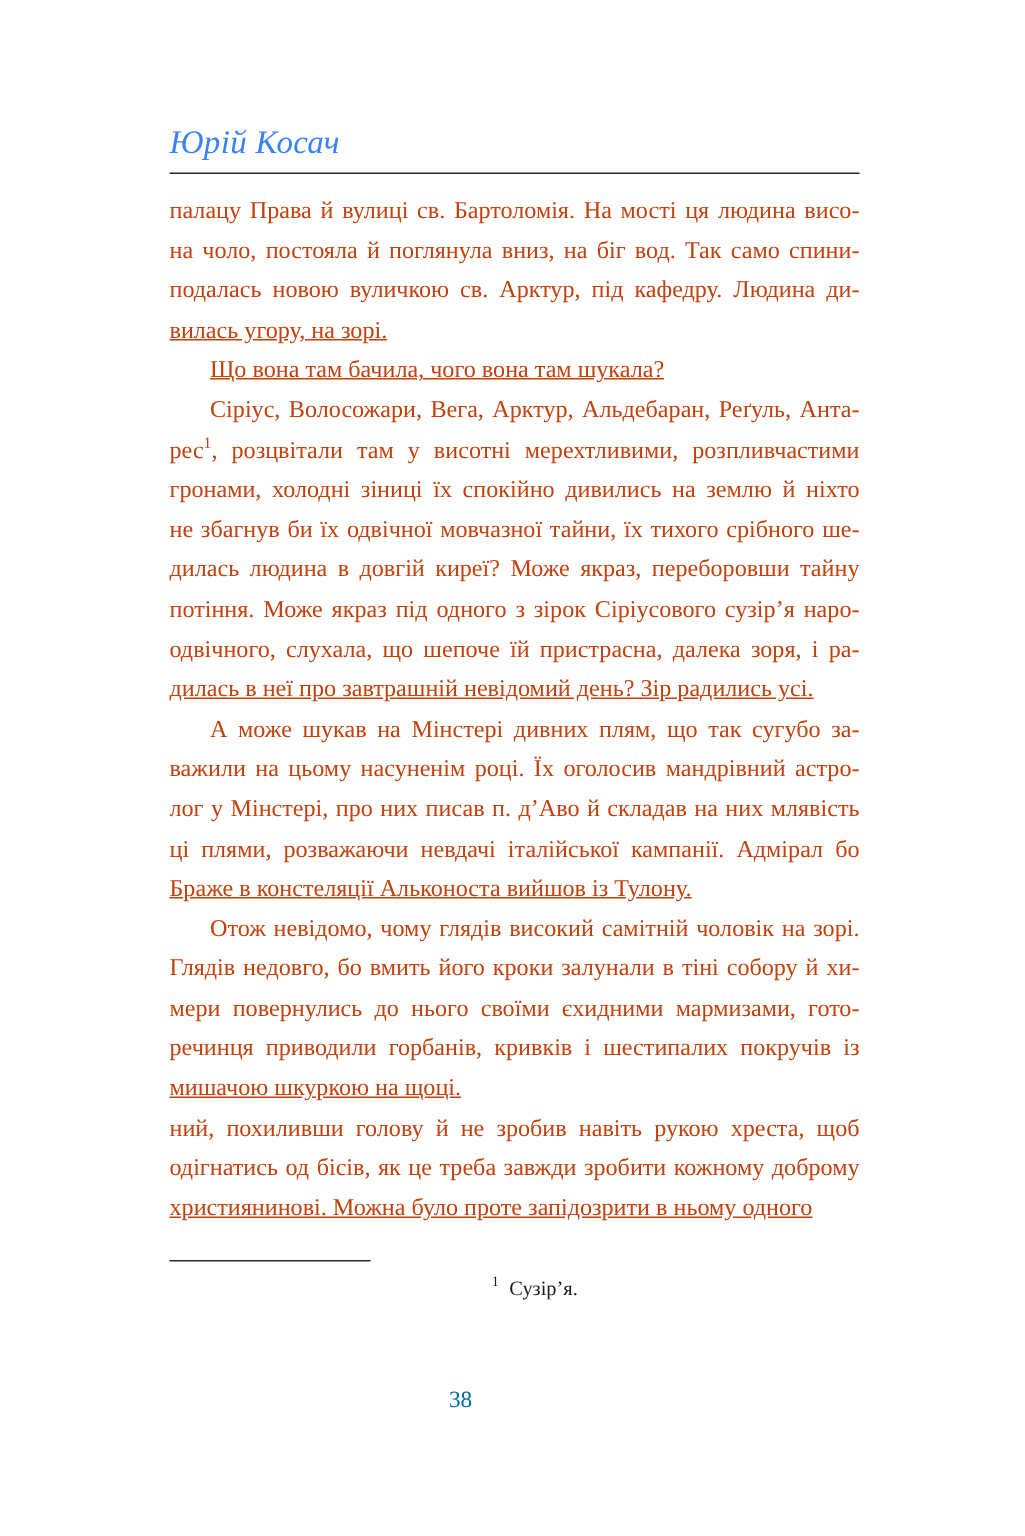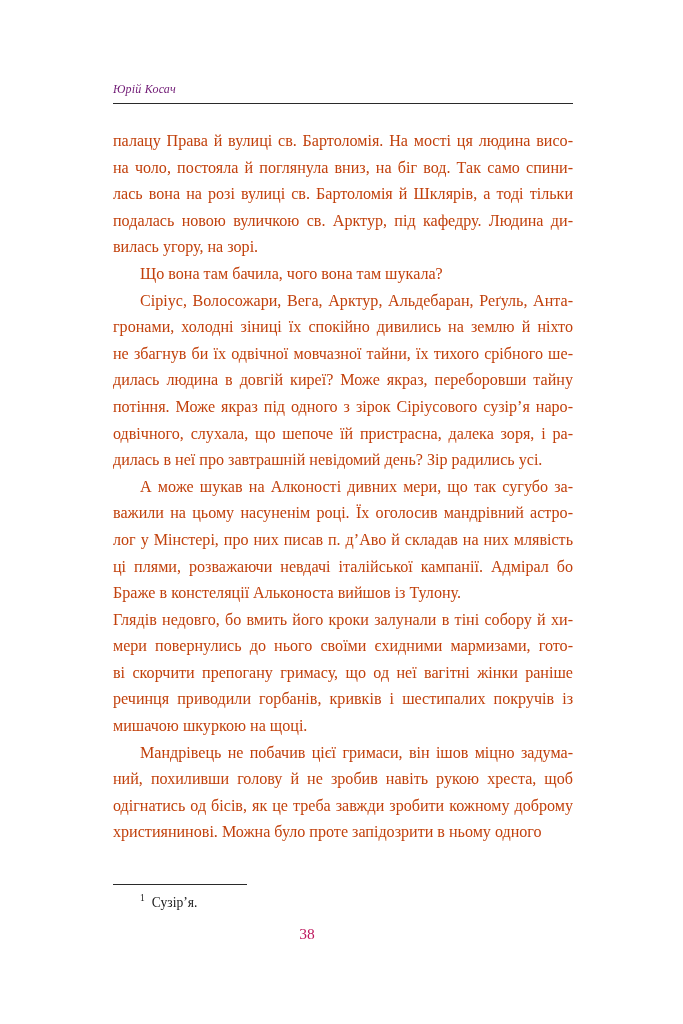--- a/index.html
+++ b/index.html
@@ -25,23 +25,23 @@
 
   
   .running-head {
     position: absolute;
     left: 113px;
     top: 82px;
     width: 460px;
   }
   .running-head-title {
     font-style: italic;
-    font-size: 12px;
+    font-size: 22px;
     letter-spacing: 0.2px;
-    color: #701a75;
+    color: #3b82f6;
     line-height: 1.2;
   }
   .head-rule {
     margin-top: 7px;
     border: 0;
     border-top: 1px solid #2a2a2a;
     width: 100%;
     height: 0;
   }
 
@@ -68,36 +68,38 @@
     display: block;
     text-align: justify;
     text-align-last: justify;
     height: 26.6px;
     line-height: 26.6px;
     white-space: nowrap;
   }
   .line.last {
     text-align-last: left;
     text-align: right;
+    text-decoration: underline;
   }
   .line.first-indent {
     text-indent: 27px;
   }
   .fnref {
     font-size: 10.5px;
     vertical-align: super;
     line-height: 0;
   }
 
   
   .footnote-area {
     position: absolute;
     left: 113px;
-    top: 884px;
+    top: 840px;
     width: 460px;
+    text-align: center;
   }
   .footnote-rule {
     border: 0;
     border-top: 1px solid #2a2a2a;
     width: 134px;
     margin: 0;
     height: 0;
   }
   .footnote {
     margin: 9px 0 0 0;
@@ -114,69 +116,68 @@
   }
 
   
   .folio {
     position: absolute;
     left: 0;
     top: 925px;
     width: 614px;
     text-align: center;
     font-size: 15.5px;
-    color: #be185d;
+    color: #0369a1;
   }
 </style>
 </head>
 <body>
 
 <div class="page">
 
   <div class="running-head">
     <div class="running-head-title">Юрій Косач</div>
     <hr class="head-rule">
   </div>
 
   <div class="body-text" id="body-text">
       <p class="para">
         <span class="line">палацу Права й вулиці св. Бартоломія. На мості ця людина висо-</span>
         <span class="line">на чоло, постояла й поглянула вниз, на біг вод. Так само спини-</span>
-        <span class="line">лась вона на розі вулиці св. Бартоломія й Шклярів, а тоді тільки</span>
         <span class="line">подалась новою вуличкою св. Арктур, під кафедру. Людина ди-</span>
         <span class="line last">вилась угору, на зорі.</span>
       </p>
       <p class="para">
         <span class="line last first-indent">Що вона там бачила, чого вона там шукала?</span>
       </p>
       <p class="para">
         <span class="line first-indent">Сіріус, Волосожари, Вега, Арктур, Альдебаран, Реґуль, Анта-</span>
+        <span class="line"><span>рес</span><span class="fnref">1</span><span>, розцвітали там у висотні мерехтливими, розпливчастими</span></span>
         <span class="line">гронами, холодні зіниці їх спокійно дивились на землю й ніхто</span>
         <span class="line">не збагнув би їх одвічної мовчазної тайни, їх тихого срібного ше-</span>
         <span class="line">дилась людина в довгій киреї? Може якраз, переборовши тайну</span>
         <span class="line">потіння. Може якраз під одного з зірок Сіріусового сузір’я наро-</span>
         <span class="line">одвічного, слухала, що шепоче їй пристрасна, далека зоря, і ра-</span>
         <span class="line last">дилась в неї про завтрашній невідомий день? Зір радились усі.</span>
       </p>
       <p class="para">
-        <span class="line first-indent">А може шукав на Алконості дивних мери, що так сугубо за-</span>
+        <span class="line first-indent">А може шукав на Мінстері дивних плям, що так сугубо за-</span>
         <span class="line">важили на цьому насуненім році. Їх оголосив мандрівний астро-</span>
         <span class="line">лог у Мінстері, про них писав п. д’Аво й складав на них млявість</span>
         <span class="line">ці плями, розважаючи невдачі італійської кампанії. Адмірал бо</span>
         <span class="line last">Браже в констеляції Альконоста вийшов із Тулону.</span>
       </p>
       <p class="para">
+        <span class="line first-indent">Отож невідомо, чому глядів високий самітній чоловік на зорі.</span>
         <span class="line">Глядів недовго, бо вмить його кроки залунали в тіні собору й хи-</span>
         <span class="line">мери повернулись до нього своїми єхидними мармизами, гото-</span>
-        <span class="line">ві скорчити препогану гримасу, що од неї вагітні жінки раніше</span>
         <span class="line">речинця приводили горбанів, кривків і шестипалих покручів із</span>
         <span class="line last">мишачою шкуркою на щоці.</span>
       </p>
       <p class="para">
-        <span class="line first-indent">Мандрівець не побачив цієї гримаси, він ішов міцно задума-</span>
         <span class="line">ний, похиливши голову й не зробив навіть рукою хреста, щоб</span>
         <span class="line">одігнатись од бісів, як це треба завжди зробити кожному доброму</span>
         <span class="line last">християнинові. Можна було проте запідозрити в ньому одного</span>
       </p>
     </div>
 
   <div class="footnote-area">
     <hr class="footnote-rule">
     <div class="footnote">
       <span class="fnmark">1</span><span>Сузір’я.</span>

